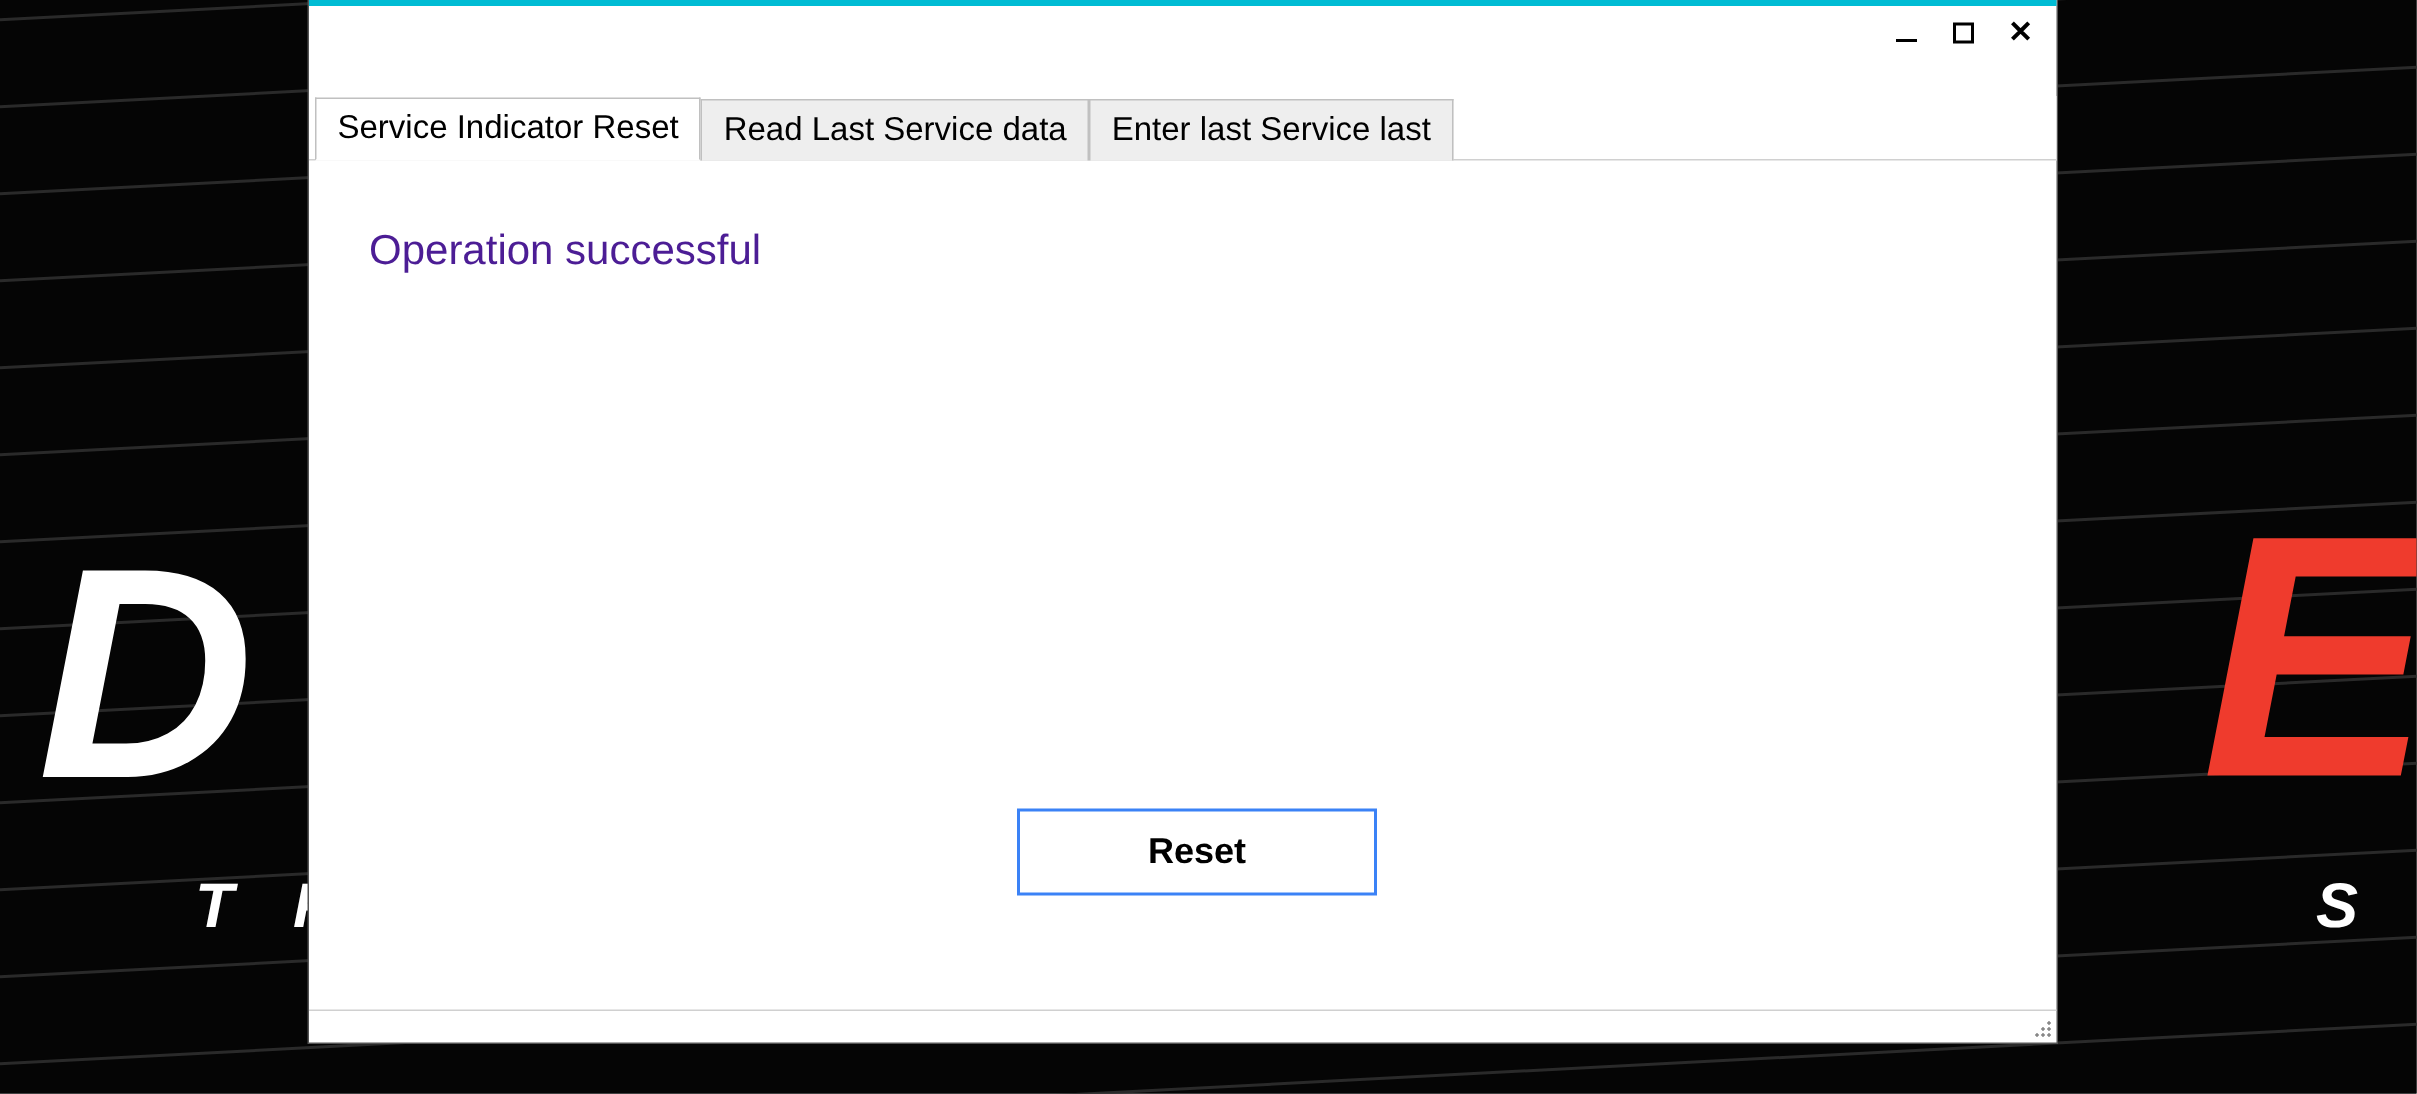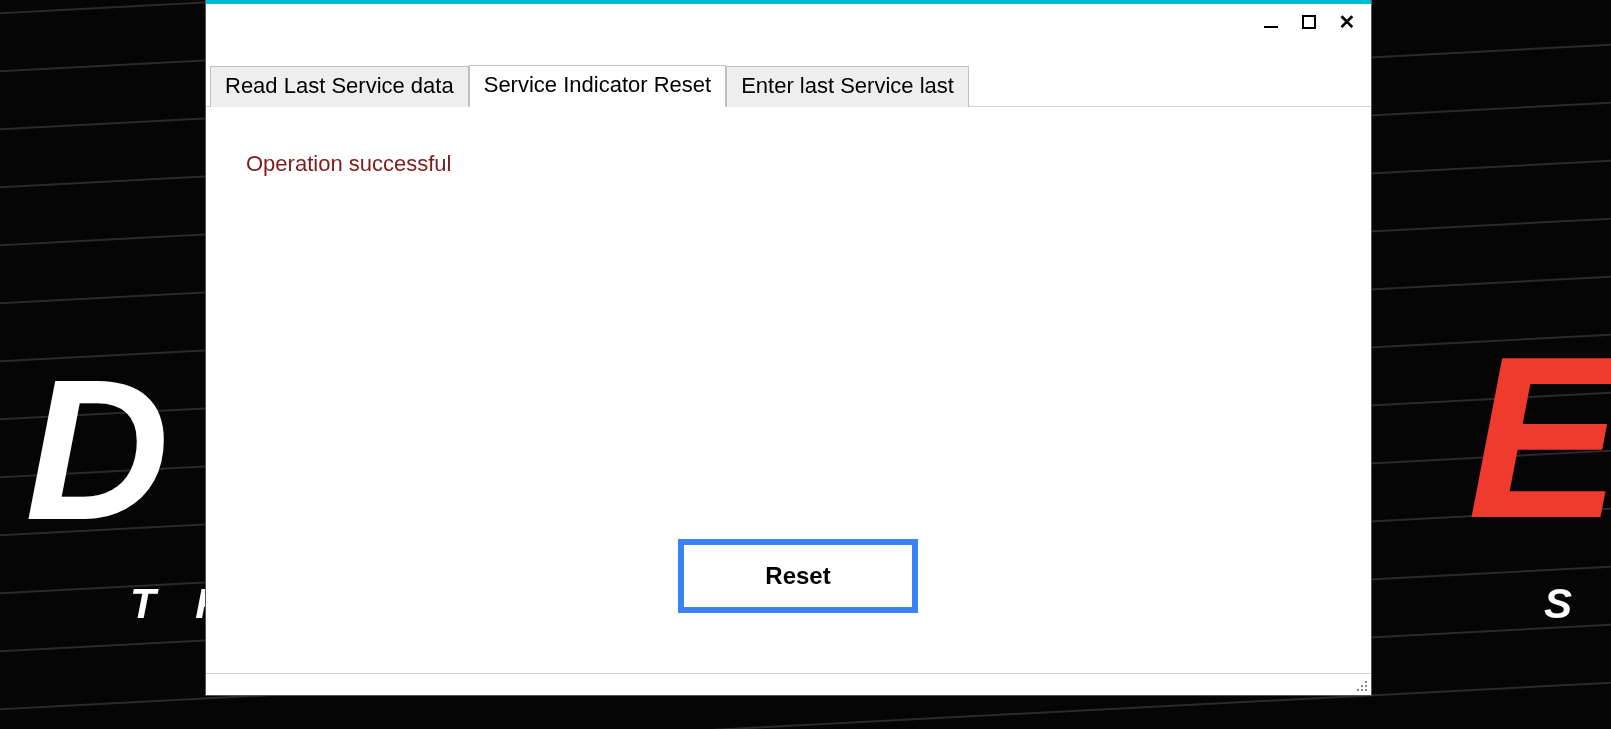--- a/index.html
+++ b/index.html
@@ -123,29 +123,29 @@
       background: #fff;
       border-bottom: 1px solid #fff;
     }
 
     .content {
       flex: 1;
       position: relative;
       padding: 44px 40px;
     }
     .status-text {
-      font-size: 22px;
-      color: #7f1d1d;
+      font-size: 28px;
+      color: #4c1d95;
     }
     .reset-button {
       position: absolute;
       left: 472px; top: 432px;
-      width: 240px; height: 74px;
-      background: #fff;
-      border: 6px solid #3b82f6;
+      width: 240px; height: 58px;
+      background: #fff;
+      border: 2px solid #3b82f6;
       font-size: 24px;
       font-weight: 600;
       cursor: pointer;
     }
 
     .statusstrip {
       height: 22px;
       border-top: 1px solid #d0d0d0;
       display: flex;
       justify-content: flex-end;
@@ -196,22 +196,22 @@
     </div>
     <div class="win-btn" title="maximize">
       <span class="ico-max"></span>
     </div>
     <div class="win-btn" title="close">
       <span class="ico-close">✕</span>
     </div>
   </div>
 
   <div class="tabbar">
+    <div class="tab active">Service Indicator Reset</div>
     <div class="tab">Read Last Service data</div>
-    <div class="tab active">Service Indicator Reset</div>
     <div class="tab">Enter last Service last</div>
   </div>
 
   <div class="content">
     <div class="status-text">Operation successful</div>
     <button class="reset-button">Reset</button>
   </div>
 
   <div class="statusstrip">
     <div class="resize-grip"></div>

